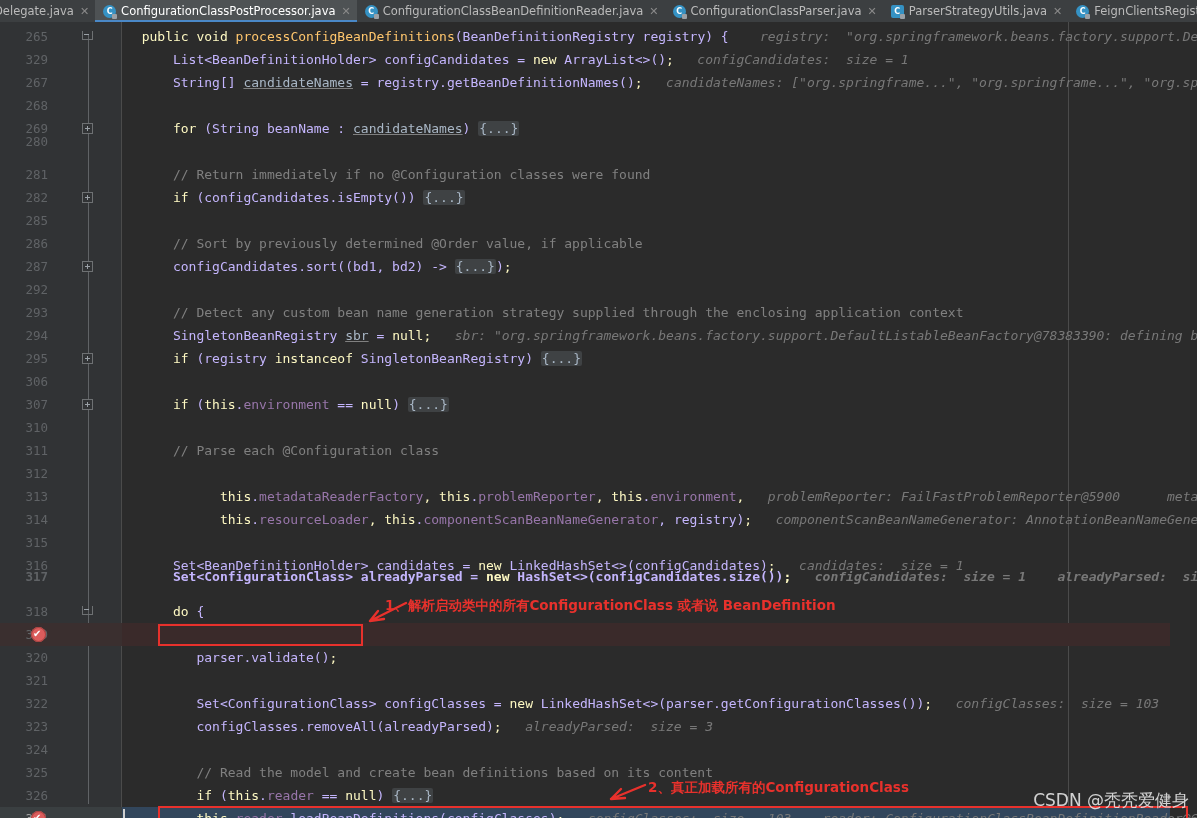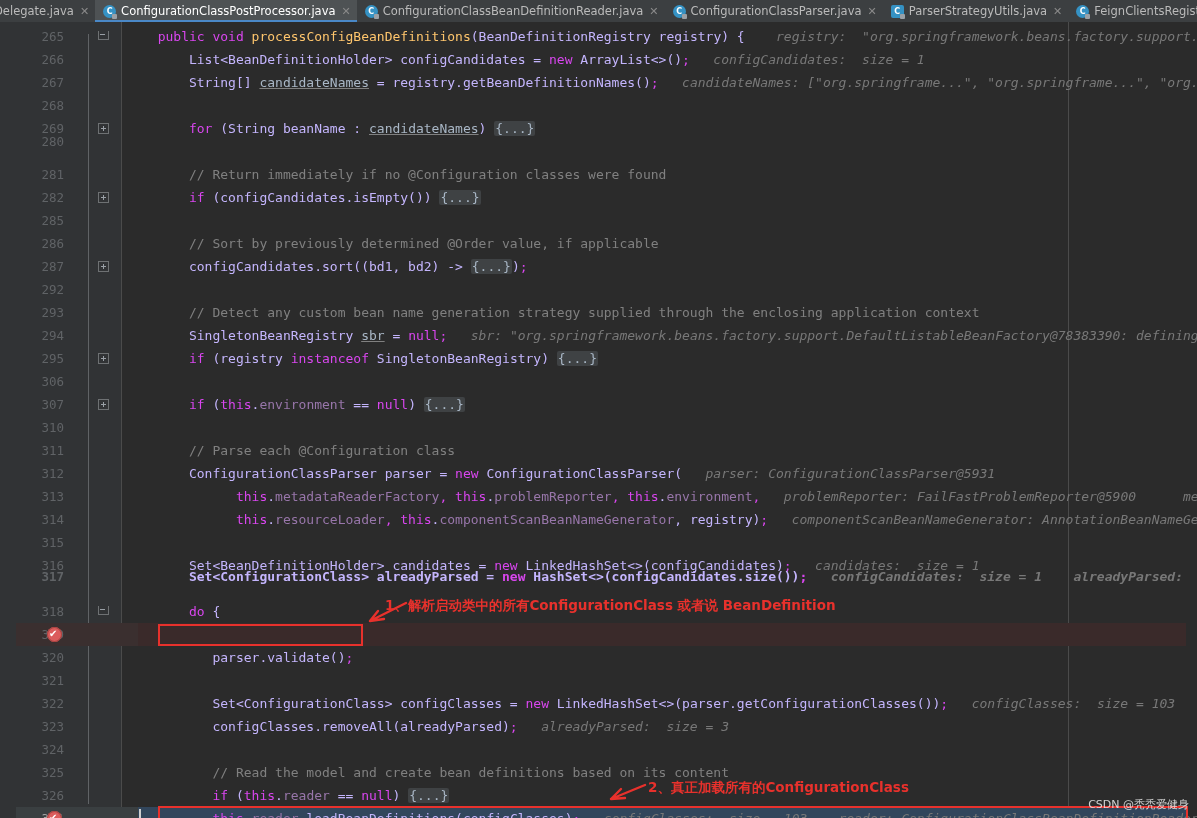--- a/index.html
+++ b/index.html
@@ -70,21 +70,20 @@
   #gutter-ann   { position: absolute; left: 100px; top: 0; width: 22px; height: 796px; background: #313335; }
   #gutter-sep   { position: absolute; left: 121px; top: 0; width: 1px;  height: 796px; background: #4b4b4b; }
   #code-bg      { position: absolute; left: 122px; top: 0; right: 0; height: 796px; background: #2b2b2b; }
 
   
   #fold-guide { position: absolute; left: 88px; top: 12px; width: 1px; height: 770px; background: #606366; }
 
   .row {
     position: absolute; left: 0; width: 1170px; height: 23px;
     display: block;
-    margin-left: 16px;
   }
   .lnum {
     position: absolute; left: 0; width: 48px; height: 23px;
     text-align: right;
     font-family: "DejaVu Sans Mono", monospace;
     font-size: 12.5px; line-height: 23px;
     color: #606366;
   }
   .lnum.cur { color: #a4a3a3; }
 
@@ -136,21 +135,21 @@
 
   
   .rowbg { position: absolute; left: 122px; right: 0; top: 0; height: 23px; }
   .rowbg.exec { background: #3a2a2a; }
   .rowbg.sel  { background: #32465c; }
   .gutbg { position: absolute; left: 0; top: 0; width: 122px; height: 23px; }
   .gutbg.sel { background: #3a3f41; }
   .caret { position: absolute; left: 123px; top: 2px; width: 2px; height: 19px; background: #cfcfcf; }
 
   
-  .kw  { color: #d946ef; }
+  .kw  { color: #fef9c3; }
   .fn  { color: #ffc66d; }
   .fld { color: #9876aa; }
   .cm  { color: #808080; }
   .pl  { color: #c4b5fd; }
   .uline { text-decoration: underline; text-decoration-color: #808080; }
   .hint {
     color: #787878; font-style: italic;
   }
   .folded {
     background: #3f4244; color: #a9b7c6; border-radius: 2px;
@@ -174,21 +173,21 @@
     font-size: 13.5px;
     white-space: nowrap;
   }
   .arrow { position: absolute; pointer-events: none; }
 
   
   #watermark {
     position: absolute; right: 8px; bottom: 6px;
     color: #e9e9e9;
     font-family: "DejaVu Sans", sans-serif;
-    font-size: 11px;
+    font-size: 17px;
     opacity: .88;
     white-space: nowrap;
   }
 </style>
 </head>
 <body>
 
 <div id="tabbar">
     <div class="tab clipped">
       <span class="tlabel">Delegate.java</span>
@@ -229,21 +228,21 @@
   <div id="code-bg"></div>
   <div id="fold-guide"></div>
   <div id="hint-col"></div>
   <div id="rows">
       <div class="row" style="top: 3px;">
         <div class="lnum">265</div>
         <div class="fold nobox"></div>
         <div class="code"><span class="pl">  </span><span class="kw">public</span><span class="pl"> </span><span class="kw">void</span><span class="pl"> </span><span class="fn">processConfigBeanDefinitions</span><span class="pl">(BeanDefinitionRegistry registry) {</span><span class="hint">    registry:  "org.springframework.beans.factory.support.DefaultLis</span></div>
       </div>
       <div class="row" style="top: 26px;">
-        <div class="lnum">266</div>
+        <div class="lnum">329</div>
         <div class="code"><span class="pl">      List&lt;BeanDefinitionHolder&gt; configCandidates = </span><span class="kw">new</span><span class="pl"> ArrayList&lt;&gt;()</span><span class="kw">;</span><span class="hint">   configCandidates:  size = 1</span></div>
       </div>
       <div class="row" style="top: 49px;">
         <div class="lnum">267</div>
         <div class="code"><span class="pl">      String[] </span><span class="uline">candidateNames</span><span class="pl"> = registry.getBeanDefinitionNames()</span><span class="kw">;</span><span class="hint">   candidateNames: ["org.springframe...", "org.springframe...", "org.springfr</span></div>
       </div>
       <div class="row" style="top: 72px;">
         <div class="lnum">268</div>
         <div class="code"></div>
       </div>
@@ -307,21 +306,20 @@
       <div class="row" style="top: 394px;">
         <div class="lnum">310</div>
         <div class="code"></div>
       </div>
       <div class="row" style="top: 417px;">
         <div class="lnum">311</div>
         <div class="code"><span class="cm">      // Parse each @Configuration class</span></div>
       </div>
       <div class="row" style="top: 440px; padding-left: 16px;">
         <div class="lnum">312</div>
-        <div class="code"><span class="pl">      ConfigurationClassParser parser = </span><span class="kw">new</span><span class="pl"> ConfigurationClassParser(</span><span class="hint">   parser: ConfigurationClassParser@5931</span></div>
       </div>
       <div class="row" style="top: 463px;">
         <div class="lnum">313</div>
         <div class="code"><span class="pl">            </span><span class="kw">this</span><span class="pl">.</span><span class="fld">metadataReaderFactory</span><span class="kw">, </span><span class="kw">this</span><span class="pl">.</span><span class="fld">problemReporter</span><span class="kw">, </span><span class="kw">this</span><span class="pl">.</span><span class="fld">environment</span><span class="kw">,</span><span class="hint">   problemReporter: FailFastProblemReporter@5900      metadataRe</span></div>
       </div>
       <div class="row" style="top: 486px;">
         <div class="lnum">314</div>
         <div class="code"><span class="pl">            </span><span class="kw">this</span><span class="pl">.</span><span class="fld">resourceLoader</span><span class="kw">, </span><span class="kw">this</span><span class="pl">.</span><span class="fld">componentScanBeanNameGenerator</span><span class="pl">, registry)</span><span class="kw">;</span><span class="hint">   componentScanBeanNameGenerator: AnnotationBeanNameGenerato</span></div>
       </div>
       <div class="row" style="top: 509px;">

